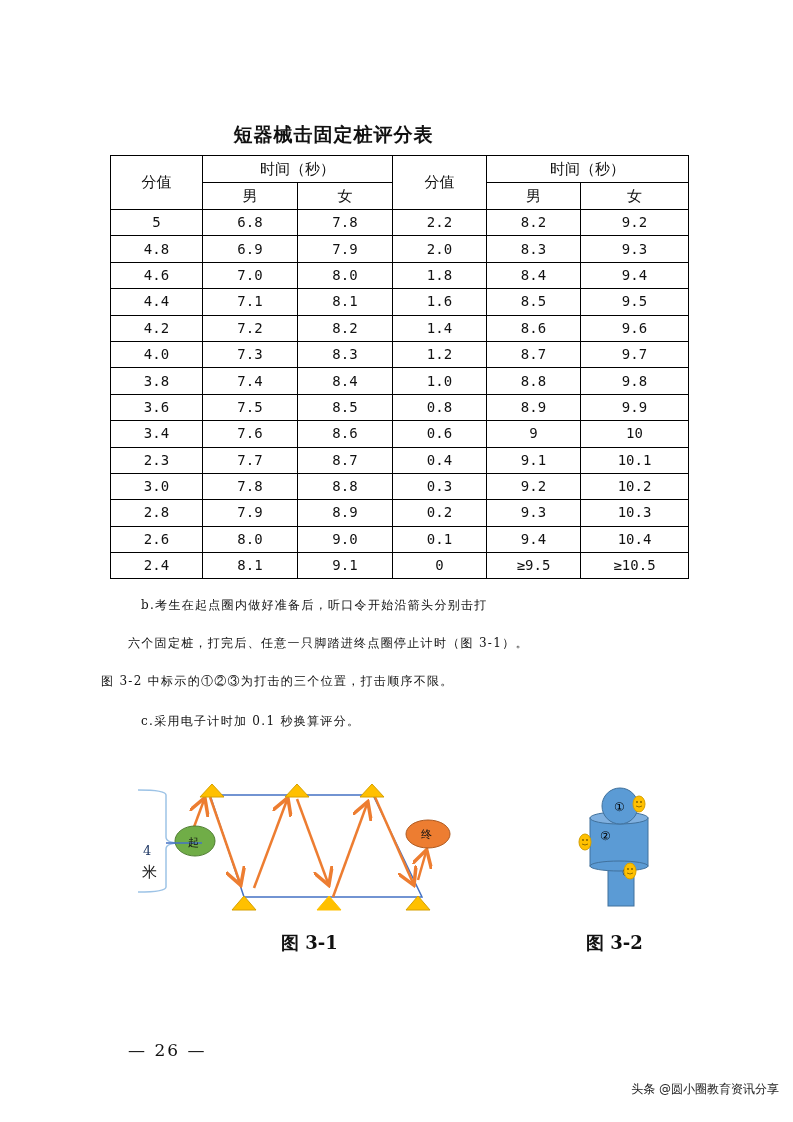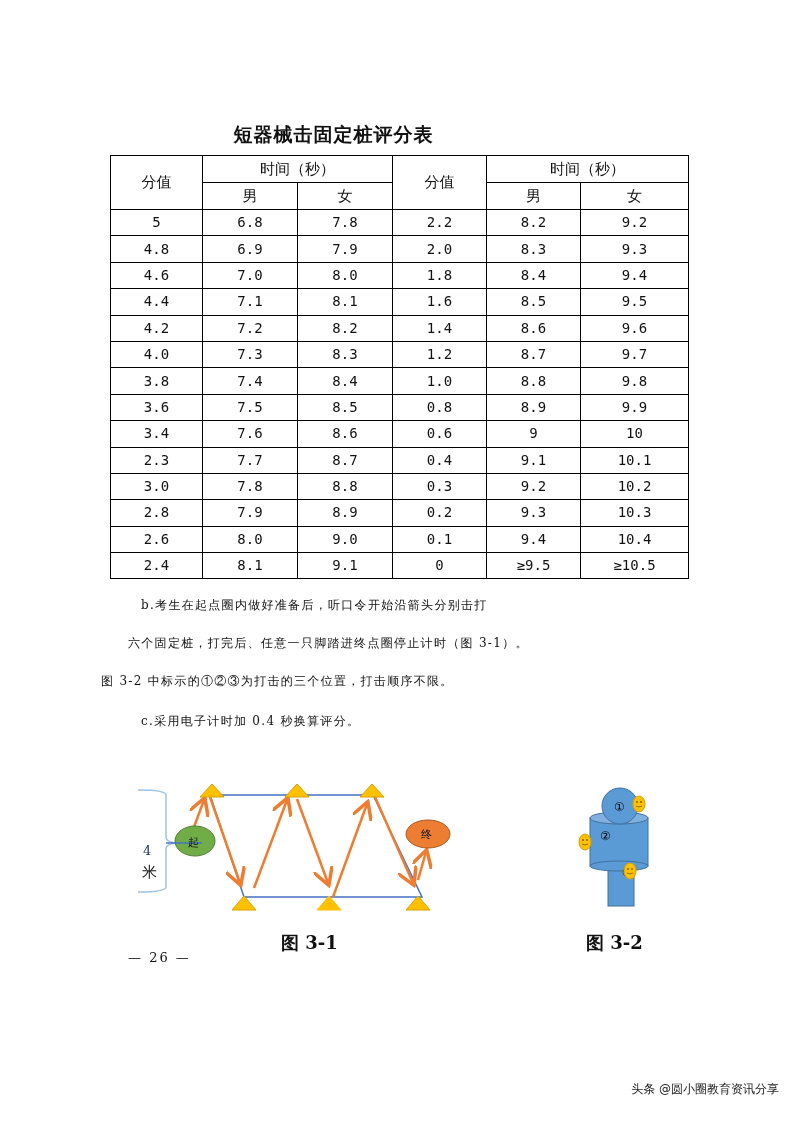--- a/index.html
+++ b/index.html
@@ -12,21 +12,21 @@
   table.score td { border: 1px solid #000; text-align: center; vertical-align: middle;
                    font-family: "DejaVu Sans Mono", "Liberation Mono", monospace; font-size: 14px;
                    padding: 0; height: 25.4px; line-height: 25px; }
   table.score td.hdr { font-family: "DejaVu Sans", "Liberation Sans", sans-serif; font-size: 15px; }
   table.score tr.h1 td { height: 26px; }
   table.score tr.h2 td { height: 26px; }
   .para { position: absolute; left: 101px; width: 600px; font-size: 12px; letter-spacing: 1.3px;
           line-height: 38px; }
   .para.indent { text-indent: 40px; }
   .fig-caption { position: absolute; font-size: 18px; font-weight: bold; }
-  .page-num { position: absolute; left: 128px; top: 950px; font-size: 13px; letter-spacing: 2px; text-align: center; }
+  .page-num { position: absolute; left: 128px; top: 1040px; font-size: 17px; letter-spacing: 2px; text-align: center; }
   .watermark { position: absolute; right: 14px; top: 1081px; font-family: "DejaVu Sans", "Liberation Sans", sans-serif;
                font-size: 12px; color: #222; }
   svg { position: absolute; }
 </style>
 </head>
 <body>
 
 <div class="title">短器械击固定桩评分表</div>
 
 <table class="score">
@@ -164,21 +164,21 @@
         <td>0</td>
         <td>≥9.5</td>
         <td>≥10.5</td>
       </tr>
     </tbody>
 </table>
 
 <div class="para indent" style="top:586px;">b.考生在起点圈内做好准备后，听口令开始沿箭头分别击打</div>
 <div class="para" style="top:624px;margin-left:27px;">六个固定桩，打完后、任意一只脚踏进终点圈停止计时（图 3-1）。</div>
 <div class="para" style="top:662px;">图 3-2 中标示的①②③为打击的三个位置，打击顺序不限。</div>
-<div class="para indent" style="top:702px;">c.采用电子计时加 0.4 秒换算评分。</div>
+<div class="para indent" style="top:702px;">c.采用电子计时加 0.1 秒换算评分。</div>
 
 <svg style="left:130px; top:775px;" width="330" height="140" viewBox="0 0 330 140">
   <defs>
     <marker id="arr" markerWidth="8" markerHeight="8" refX="6" refY="4" orient="auto">
       <path d="M0,0 L7,4 L0,8" fill="none" stroke="#ed7d31" stroke-width="1.4"></path>
     </marker>
   </defs>
 
   <path d="M8,15 Q36,15 36,20 L36,62 Q36,68 50,68 Q36,68 36,74 L36,112 Q36,117 8,117" fill="none" stroke="#9dc3e6" stroke-width="1.5"></path>
 

